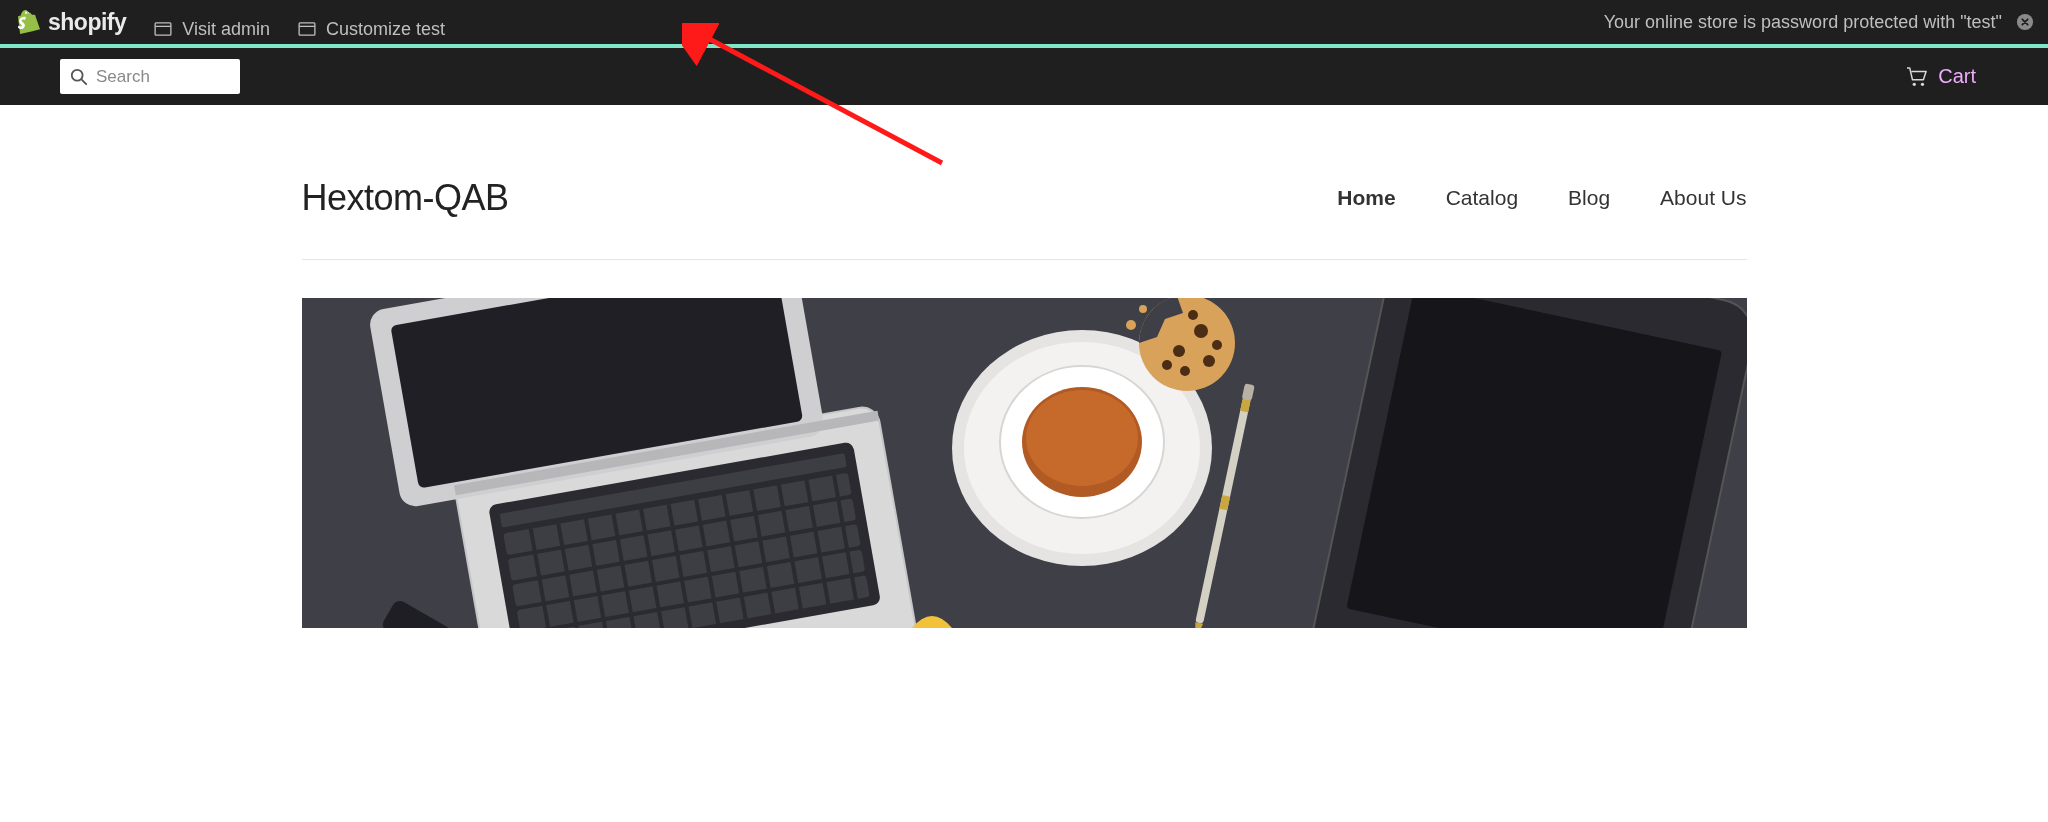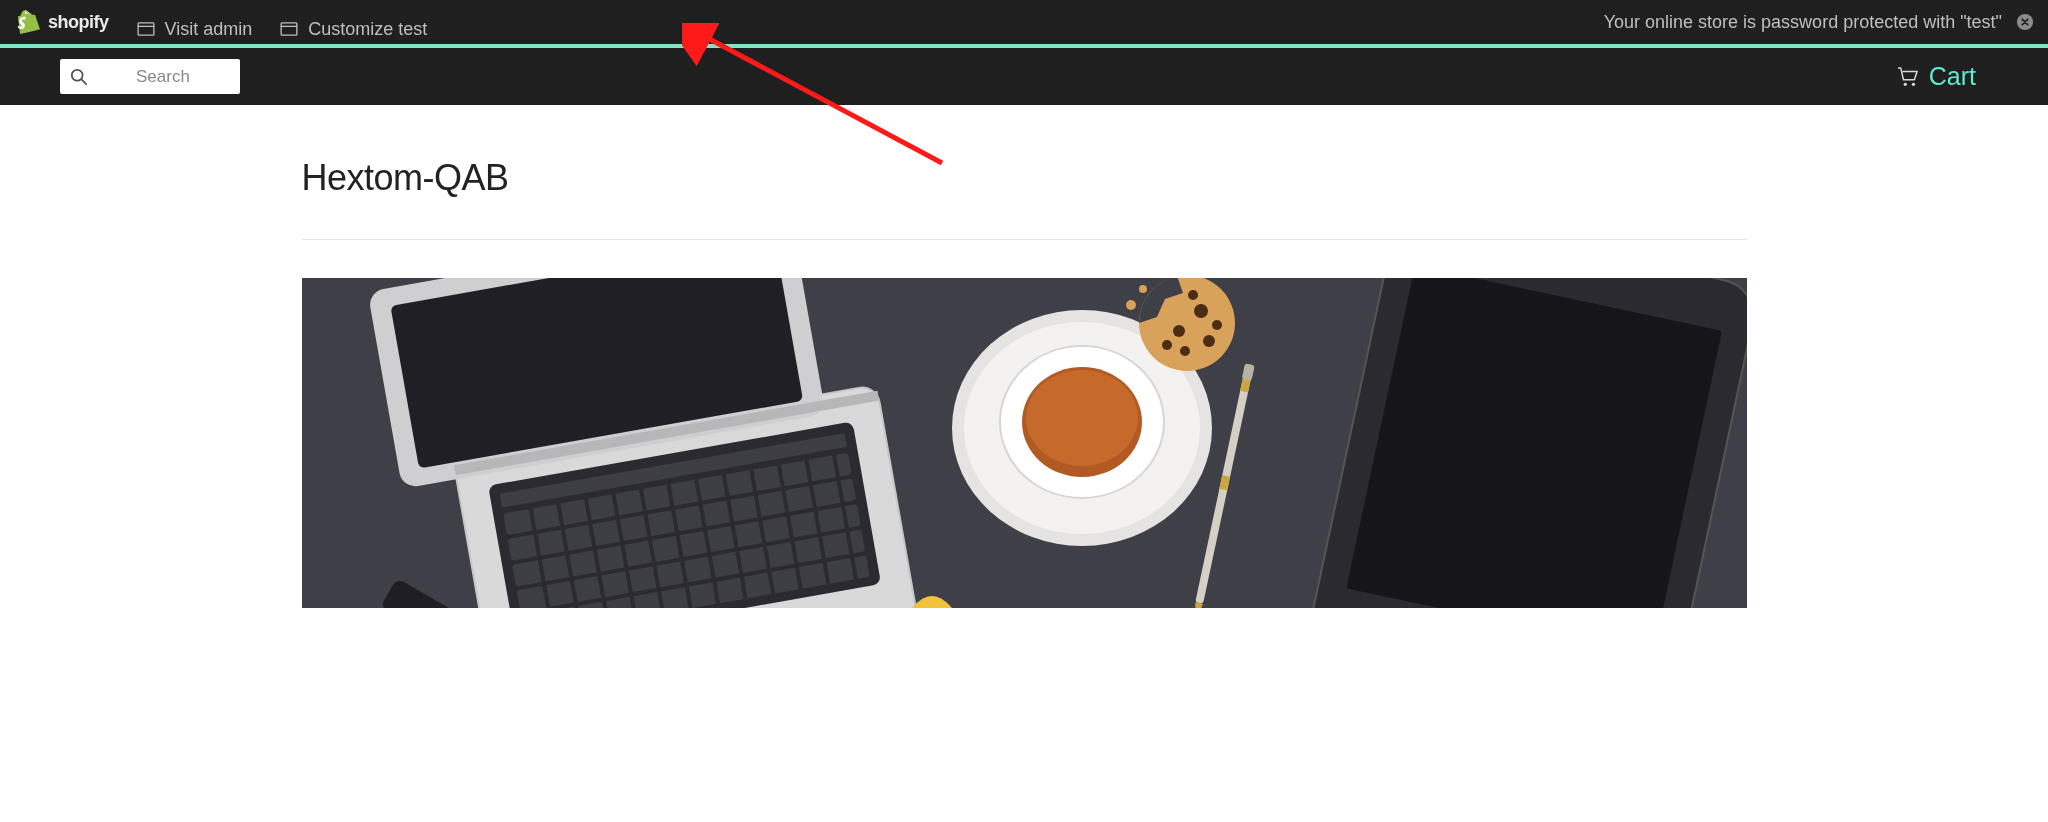--- a/index.html
+++ b/index.html
@@ -15,21 +15,21 @@
     padding: 0 14px 0 18px;
     font-size: 18px;
     gap: 28px;
   }
   .shopify-logo {
     display: flex;
     align-items: center;
     gap: 8px;
     color: #eaeaea;
     font-weight: 700;
-    font-size: 18px;
+    font-size: 23px;
     letter-spacing: -0.5px;
   }
   .shopify-bag {
     width: 22px;
     height: 24px;
   }
   .admin-link {
     display: flex;
     align-items: center;
     gap: 10px;
@@ -72,21 +72,20 @@
   }
   .search-wrap {
     position: relative;
     width: 180px;
     height: 35px;
     background: #fff;
     border-radius: 2px;
     display: flex;
     align-items: center;
     padding: 0 10px;
-    gap: 40px;
   }
   .search-icon {
     width: 18px;
     height: 18px;
     flex-shrink: 0;
     margin-right: 8px;
   }
   .search-input {
     border: none;
     outline: none;
@@ -95,31 +94,31 @@
     font-size: 17px;
     color: #222;
     background: transparent;
   }
   .search-input::placeholder { color: #888; }
   .util-spacer { flex: 1; }
   .cart-link {
     display: flex;
     align-items: center;
     gap: 10px;
-    color: #5eead4;
-    font-size: 25px;
+    color: #f0abfc;
+    font-size: 20px;
     cursor: pointer;
   }
   .cart-icon { width: 22px; height: 20px; }
 
   
   .store-header {
     max-width: 1445px;
     margin: 0 auto;
-    padding: 52px 0 40px;
+    padding: 72px 0 40px;
     display: flex;
     align-items: center;
     border-bottom: 1px solid #e5e5e5;
   }
   .store-title {
     font-size: 36px;
     font-weight: 400;
     color: #222;
     letter-spacing: -0.5px;
   }
@@ -211,20 +210,26 @@
       <path d="M1 1h3l3 13h12l3-9H6" fill="none" stroke="#d9d9d9" stroke-width="1.6" stroke-linejoin="round"></path>
       <circle cx="9" cy="19" r="1.8" fill="#d9d9d9"></circle>
       <circle cx="18" cy="19" r="1.8" fill="#d9d9d9"></circle>
     </svg>
     <span>Cart</span>
   </div>
 </div>
 
 <div class="store-header">
   <div class="store-title">Hextom-QAB</div>
+  <nav class="store-nav">
+    <a class="active">Home</a>
+    <a>Catalog</a>
+    <a>Blog</a>
+    <a>About Us</a>
+  </nav>
 </div>
 
 <div class="hero-wrap">
   <svg class="hero-svg" viewBox="0 0 1445 330" preserveAspectRatio="xMidYMid slice">
 
     <rect x="0" y="0" width="1445" height="330" fill="#3f3f47"></rect>
 
     <g transform="translate(30,-40) rotate(-10 300 200)">
 
       <rect x="120" y="190" width="430" height="260" rx="18" fill="#d9d9da"></rect>

